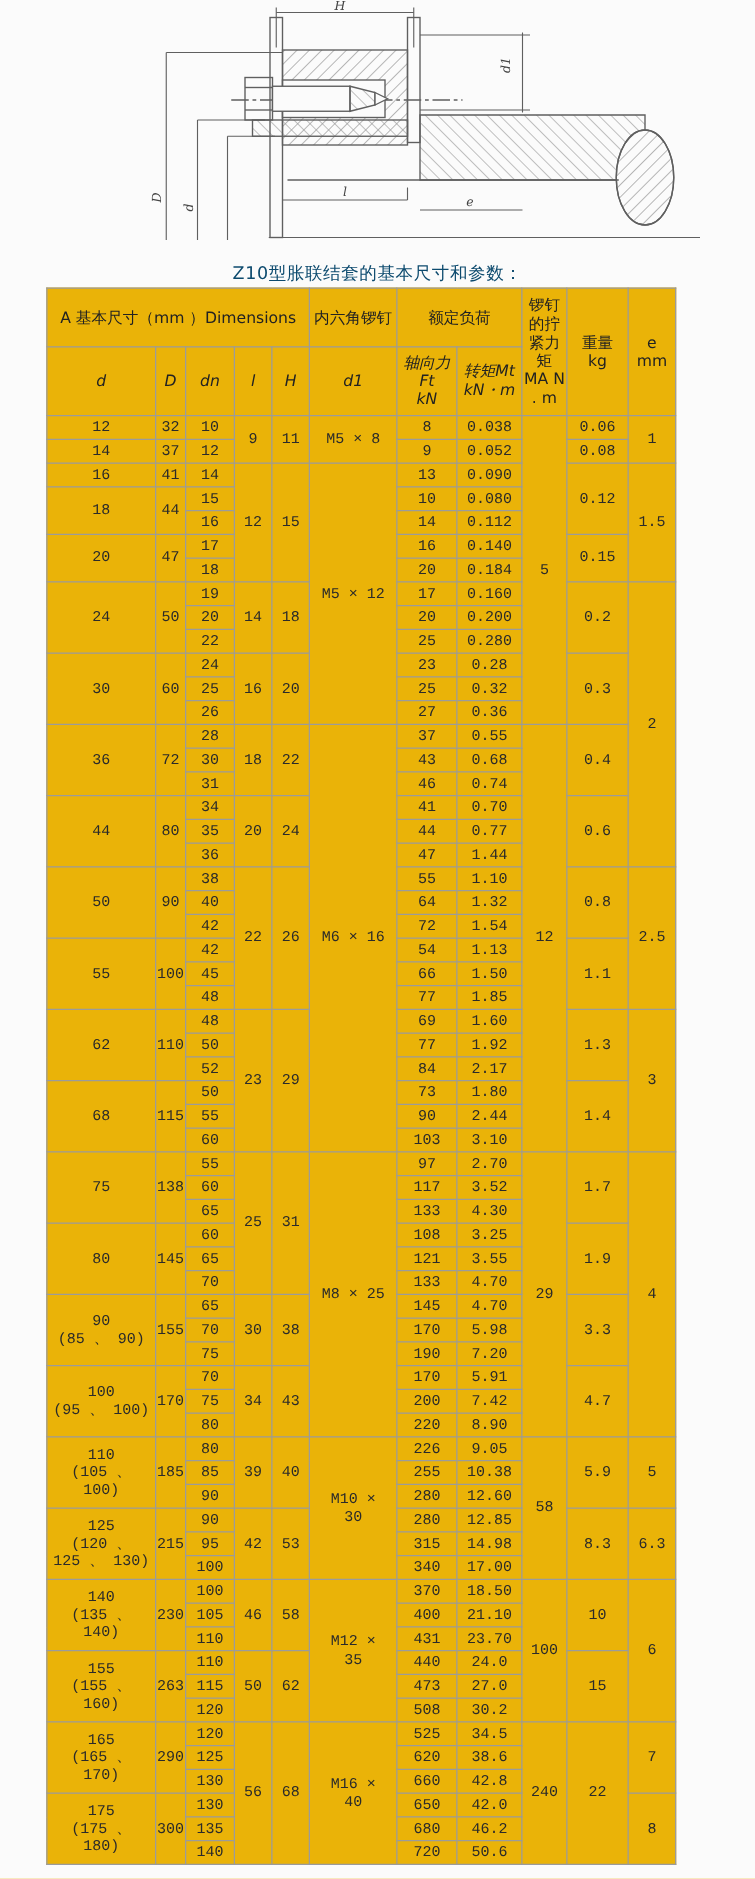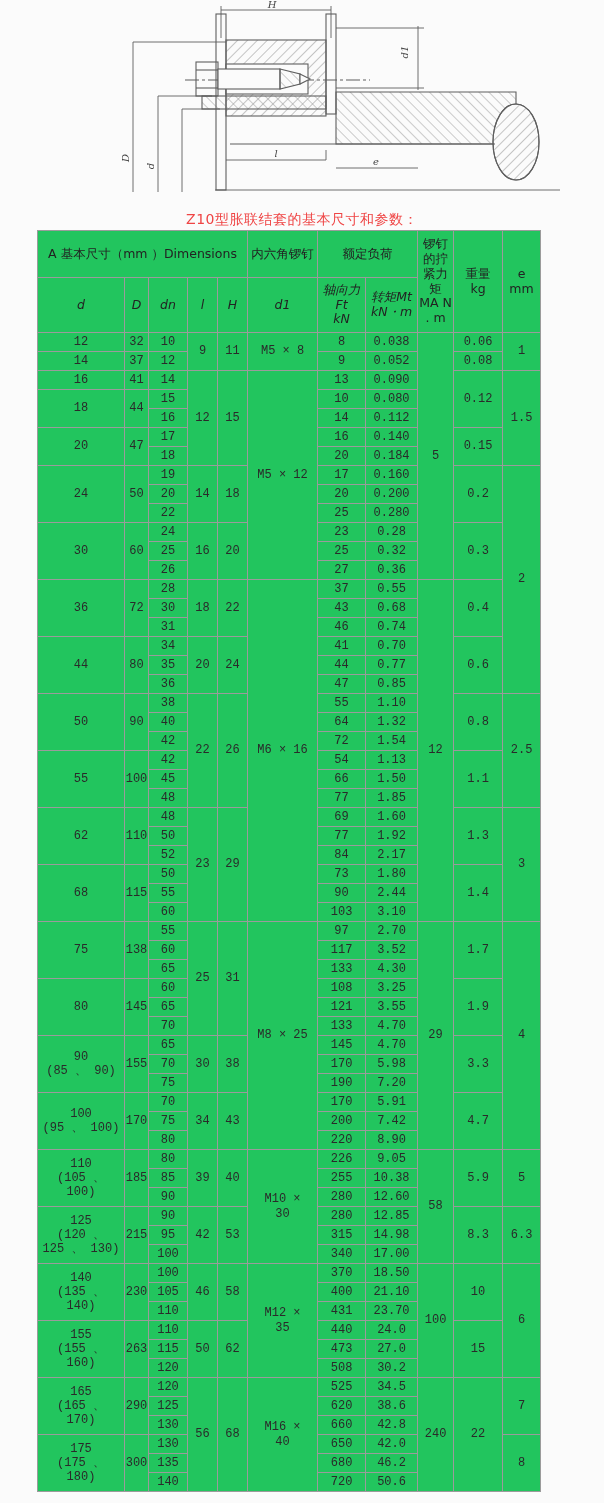--- a/index.html
+++ b/index.html
@@ -3,25 +3,25 @@
 <meta charset="utf-8">
 <style>
   html,body{margin:0;padding:0;}
   body{
     width:604px;height:1503px;background:#fbfbfb;color:#1f1f1f;
     font-family:"DejaVu Sans", sans-serif;
   }
   .drawing{width:604px;height:208px;position:relative;}
   .doc-title{
     width:604px;text-align:center;font-size:14px;height:22px;line-height:22px;
-    color:#ef4444;letter-spacing:0.5px;
+    color:#0c4a6e;letter-spacing:0.5px;
   }
   table.spec{
     border-collapse:collapse;table-layout:fixed;width:503px;margin-left:37px;
-    background:#22c55e;
+    background:#eab308;
   }
   .spec th,.spec td{
     border:1px solid #9b9b9b;text-align:center;vertical-align:middle;
     white-space:pre-line;padding:0;overflow:hidden;
     font-family:"Liberation Mono","DejaVu Sans Mono",monospace;
     font-size:12px;line-height:1.18;color:#2a2a2a;
   }
   .spec thead th{
     font-weight:normal;font-size:12.5px;color:#222;
     font-family:"DejaVu Sans", sans-serif;
@@ -275,21 +275,21 @@
         <td rowspan="3">0.6</td>
       </tr>
       <tr>
         <td>35</td>
         <td>44</td>
         <td>0.77</td>
       </tr>
       <tr>
         <td>36</td>
         <td>47</td>
-        <td>0.85</td>
+        <td>1.44</td>
       </tr>
       <tr>
         <td rowspan="3">50</td>
         <td rowspan="3">90</td>
         <td>38</td>
         <td rowspan="6">22</td>
         <td rowspan="6">26</td>
         <td>55</td>
         <td>1.10</td>
         <td rowspan="3">0.8</td>

